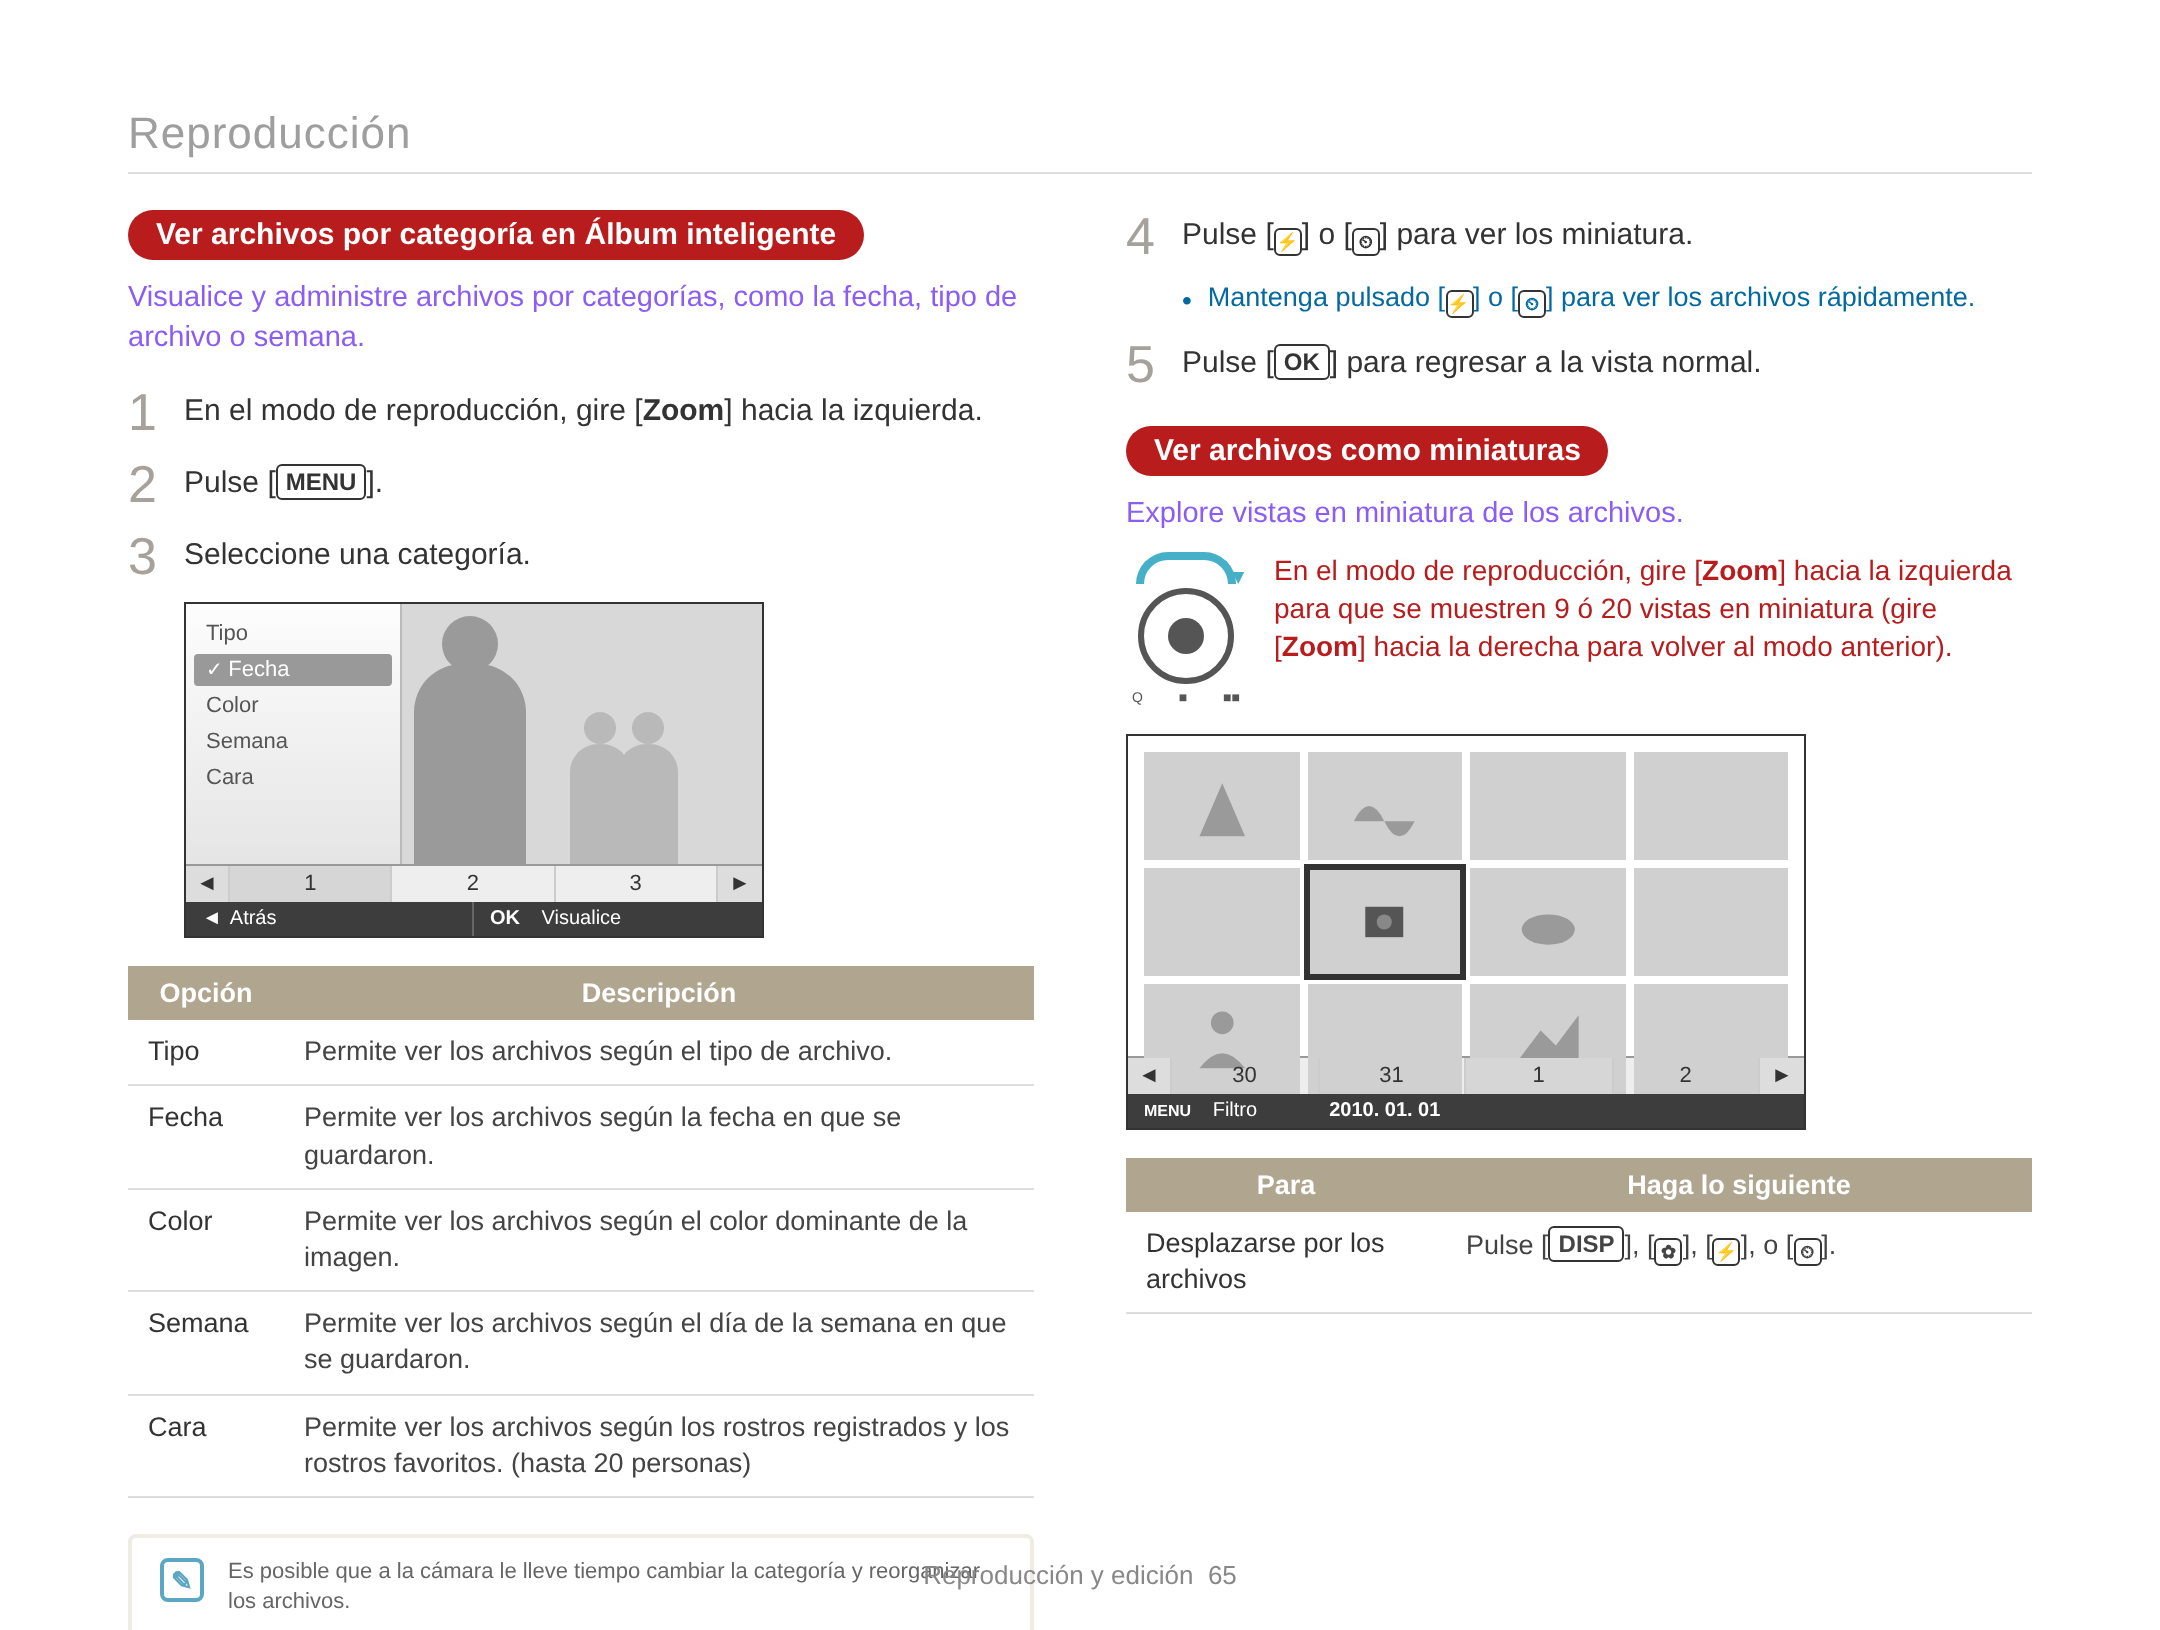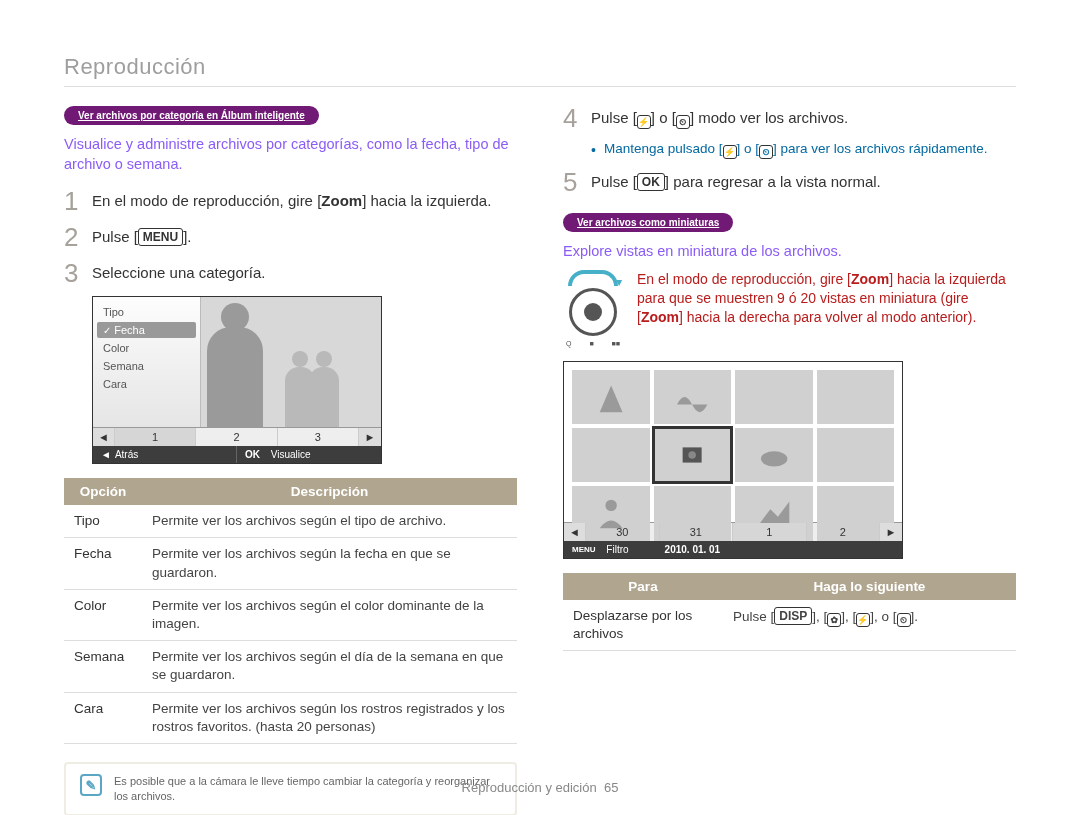--- a/index.html
+++ b/index.html
@@ -21,28 +21,27 @@
   }
   .rule {
     border: none;
     border-top: 1px solid #ddd;
     margin-bottom: 18px;
   }
   .cols { display: flex; gap: 46px; }
   .col { flex: 1; min-width: 0; }
   .pill {
     display: inline-block;
-    background: #701a75;
+    background: #b91c1c;
     color: #fff;
     border-radius: 14px;
     padding: 4px 14px;
-    font-size: 10px;
+    font-size: 15px;
     font-weight: 600;
     margin-bottom: 10px;
-    text-decoration: underline;
   }
   .intro { font-size: 14.5px; line-height: 1.35; color: #8b5cf6; margin-bottom: 14px; }
   .steps { list-style: none; font-size: 15px; }
   .steps li { display: flex; align-items: flex-start; gap: 10px; margin-bottom: 10px; }
   .steps .num { font-size: 26px; color: #a6a19a; font-weight: 300; line-height: 1; min-width: 18px; }
   .steps .txt { padding-top: 3px; line-height: 1.35; }
   .btn-label {
     display: inline-block;
     border: 1px solid #333;
     border-radius: 3px;
@@ -276,21 +275,21 @@
       <div class="note-icon">✎</div>
       <div class="note-text">Es posible que a la cámara le lleve tiempo cambiar la categoría y reorganizar los archivos.</div>
     </div>
   </div>
 
   <div class="col">
     <ul class="steps">
       <li>
         <span class="num">4</span>
         <span class="txt">
-          <span>Pulse [</span><span class="icon-sq">⚡</span><span>] o [</span><span class="icon-sq">⏲</span><span>] modo ver los archivos.</span>
+          <span>Pulse [</span><span class="icon-sq">⚡</span><span>] o [</span><span class="icon-sq">⏲</span><span>] para ver los miniatura.</span>
         </span>
       </li>
     </ul>
     <ul class="sub-bullets">
       <li>
         <span class="dot"></span>
         <span>
           <span>Mantenga pulsado [</span><span class="icon-sq">⚡</span><span>] o [</span><span class="icon-sq">⏲</span><span>] para ver los archivos rápidamente.</span>
         </span>
       </li>

